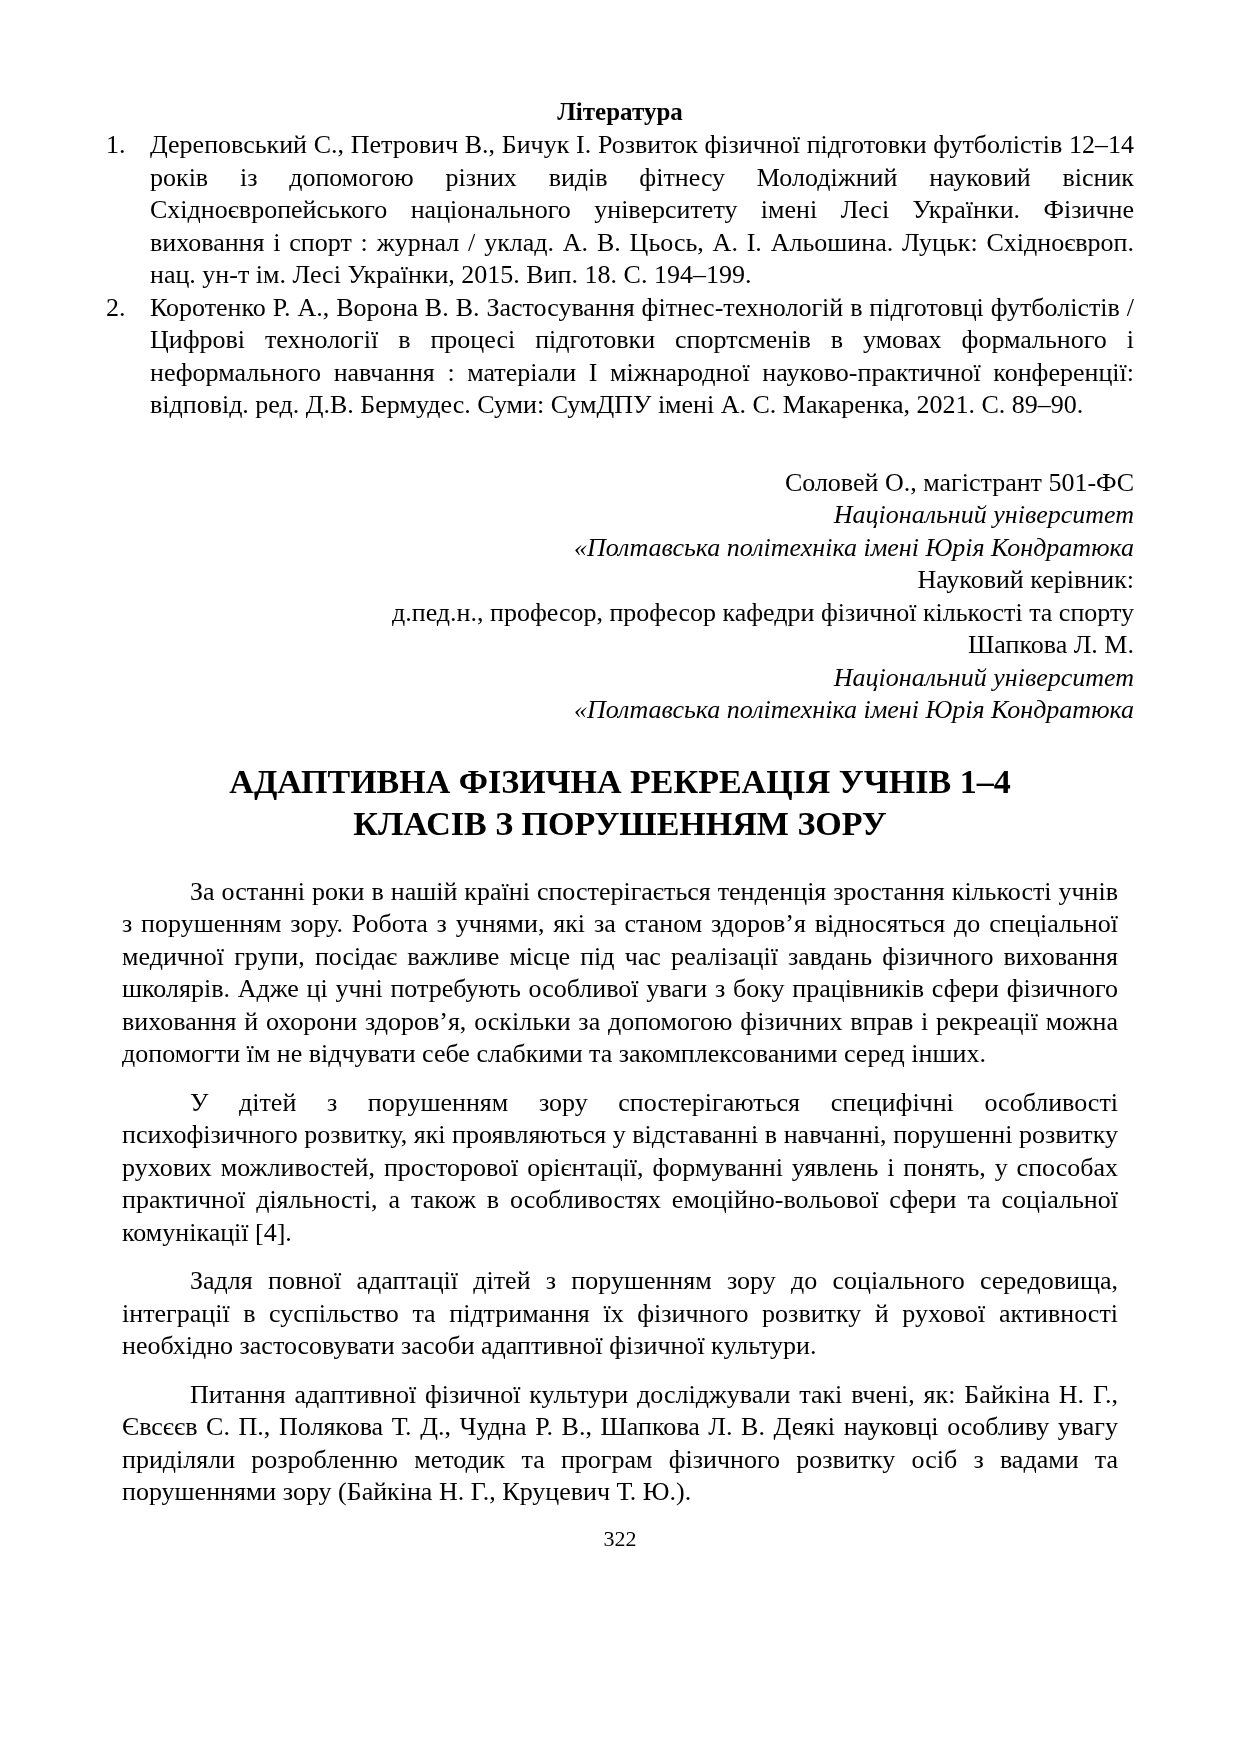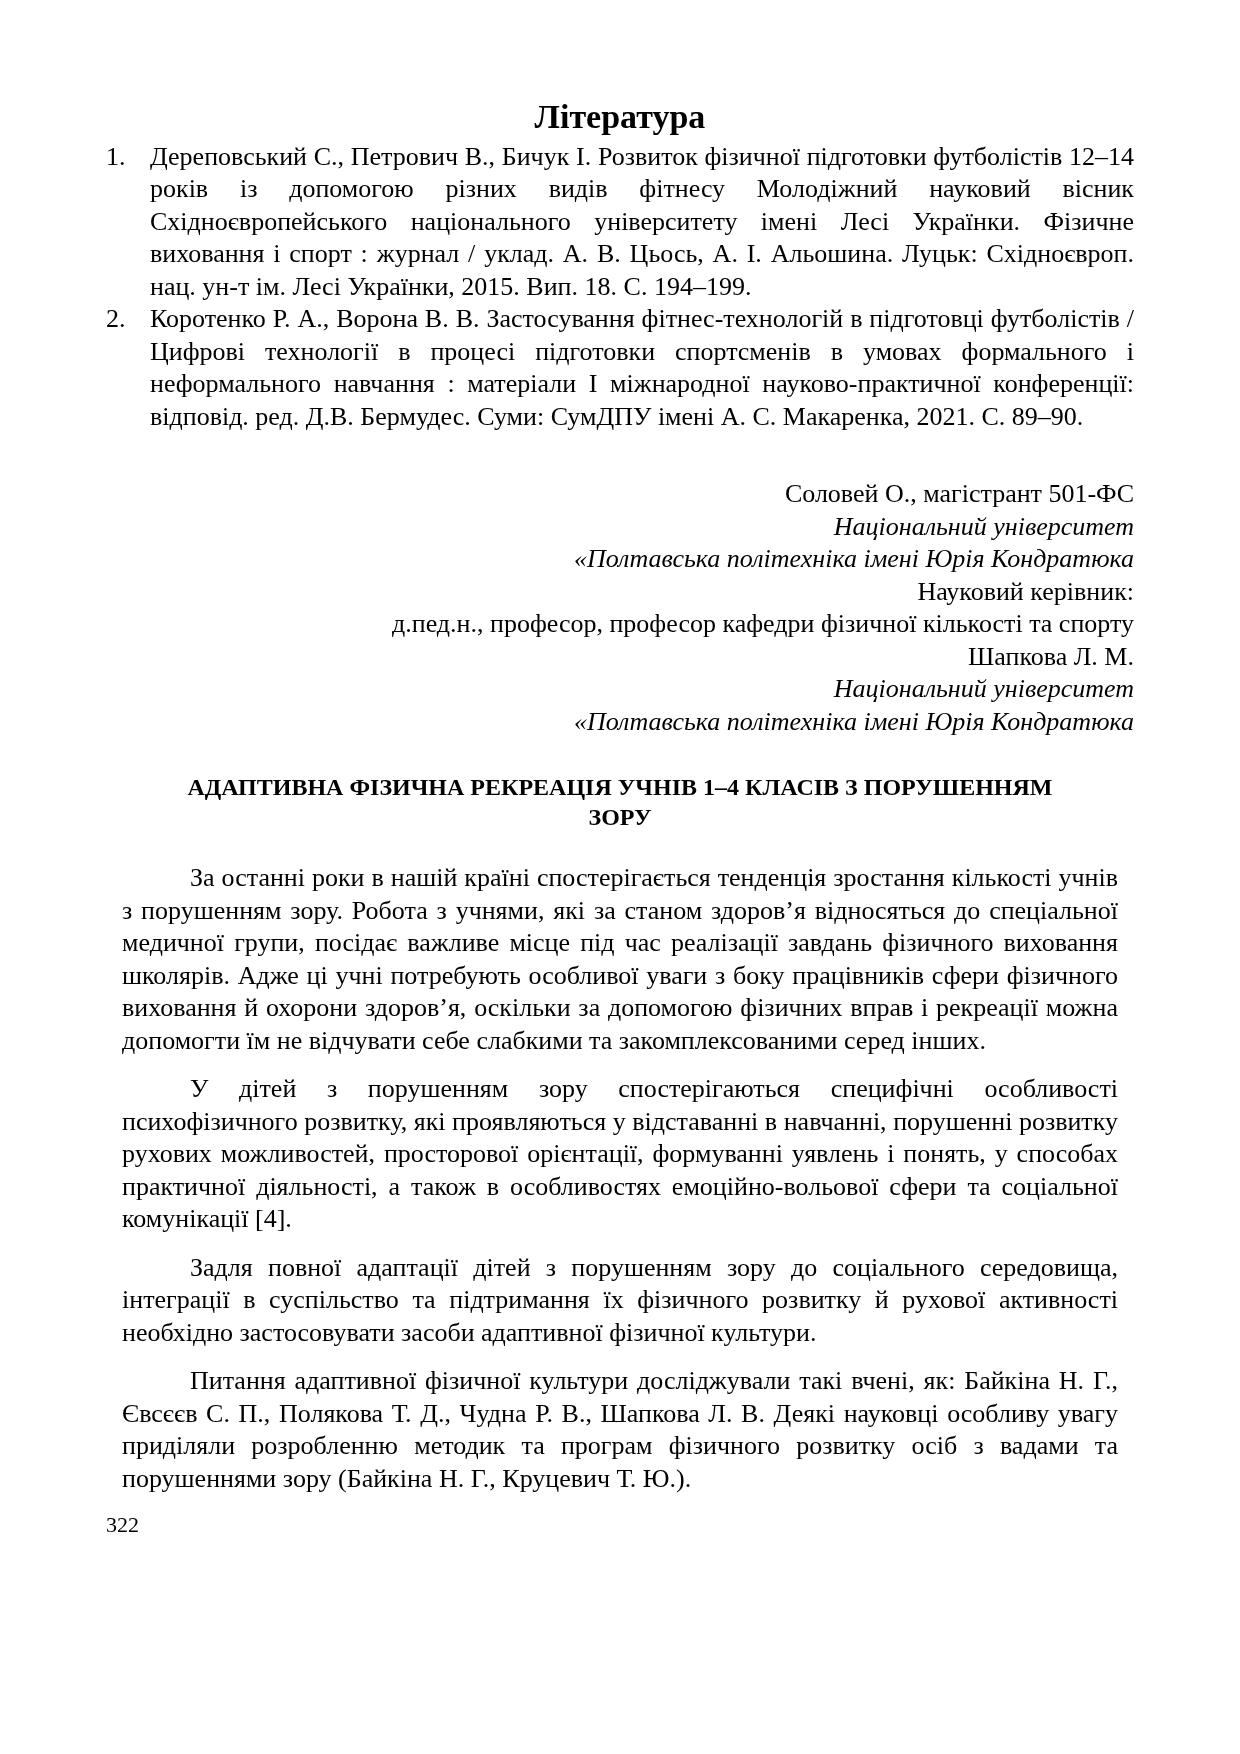--- a/index.html
+++ b/index.html
@@ -17,21 +17,21 @@
     padding: 96px 106px 0 106px;
     font-family: "Liberation Serif", "DejaVu Serif", serif;
     font-size: 26px;
     line-height: 1.25;
     color: #000000;
   }
   .lit-heading {
     text-align: center;
     font-weight: bold;
     margin: 0 0 2px 0;
-    font-size: 34px;
+    font-size: 25px;
   }
   .ref-list {
     margin: 0;
     padding: 0;
   }
   .ref-item {
     text-align: justify;
     padding-left: 44px;
     margin: 0;
     font-family: Liberation Serif, serif;
@@ -48,29 +48,29 @@
   .author-line {
     margin: 0;
   }
   .author-line.italic {
     font-style: italic;
   }
   .article-title {
     margin: 34px 60px 30px 60px;
     text-align: center;
     font-weight: bold;
-    font-size: 24px;
+    font-size: 34px;
   }
   .body-text p {
     margin: 16px;
     text-align: justify;
     text-indent: 68px;
   }
   .page-number {
-    text-align: left;
+    text-align: center;
     font-size: 22px;
     margin-top: 14px;
   }
 </style>
 </head>
 <body>
 
 <div class="page">
 
   <h2 class="lit-heading">Література</h2>

